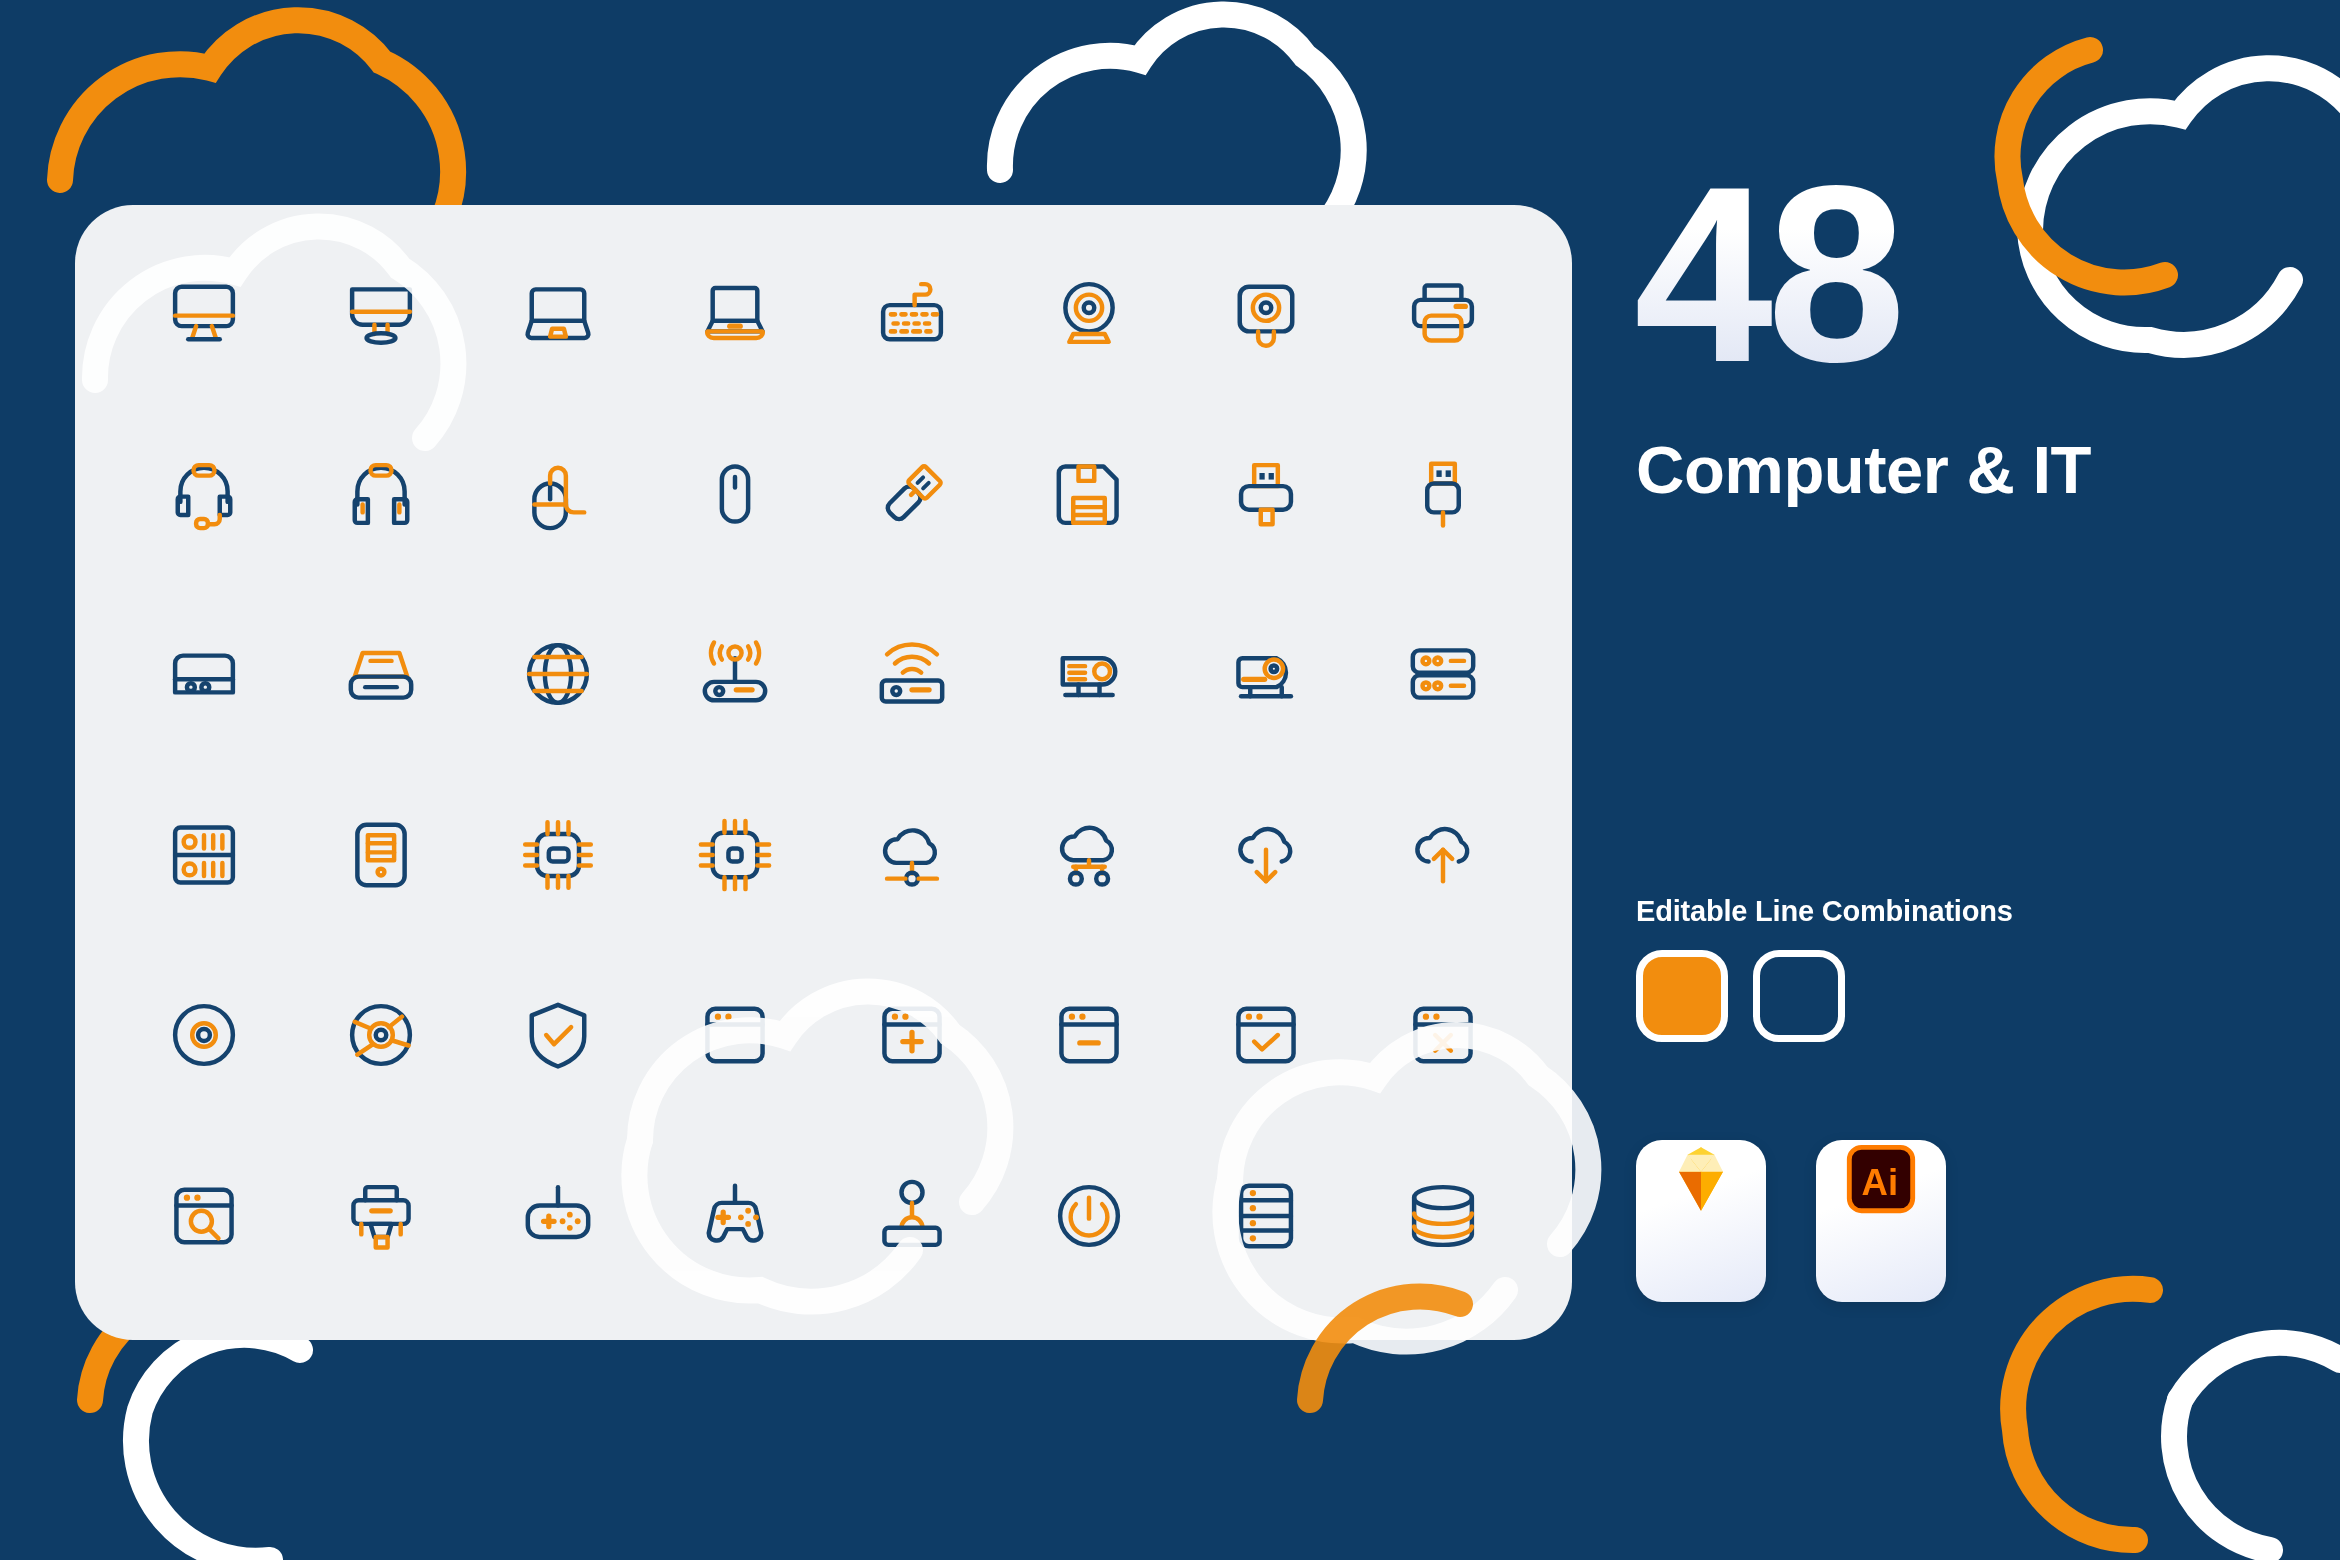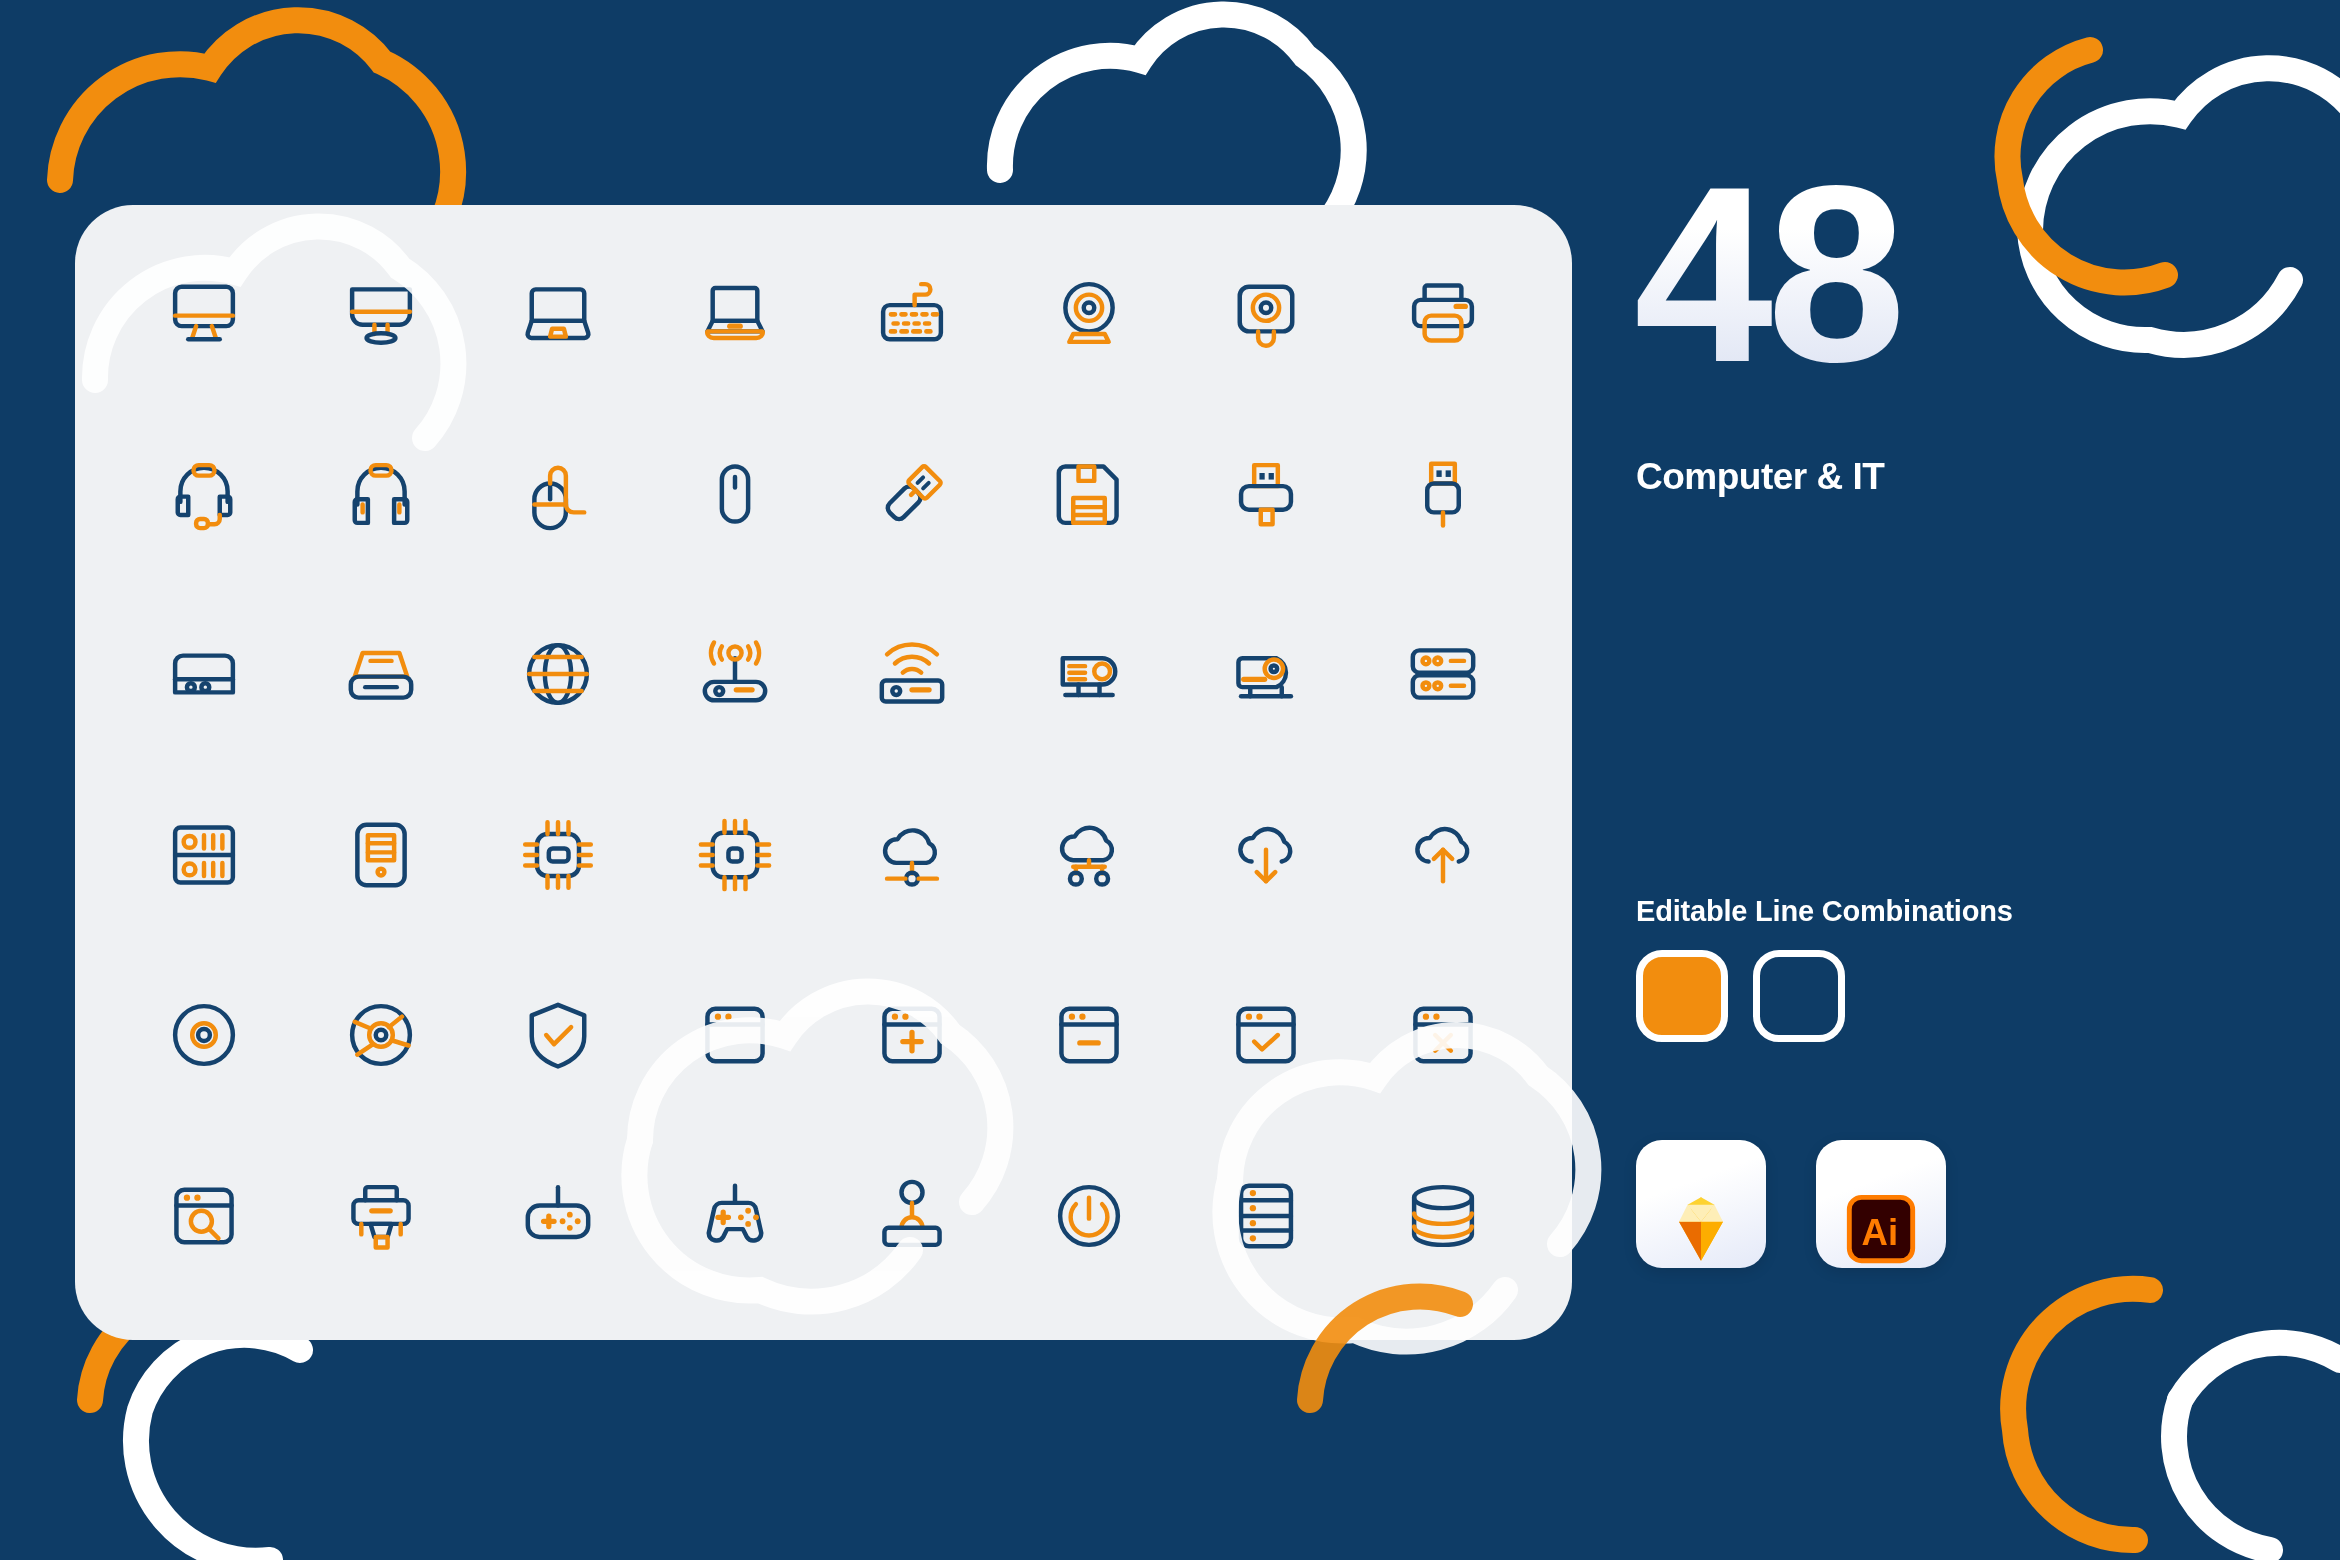--- a/index.html
+++ b/index.html
@@ -50,22 +50,22 @@
     position:absolute; left:0; top:160px;
     font-size:250px; font-weight:bold; line-height:0.92;
     letter-spacing:-6px;
     background:linear-gradient(180deg,#ffffff 0%,#ffffff 30%,#dde3f3 100%);
     -webkit-background-clip:text;
     background-clip:text;
     color:transparent;
     -webkit-text-fill-color:transparent;
   }
   .panel-title{
-    position:absolute; left:2px; top:455px;
-    font-size:37px; font-weight:bold; color:#ffffff;
+    position:absolute; left:2px; top:430px;
+    font-size:67px; font-weight:bold; color:#ffffff;
     line-height:1.18; letter-spacing:-0.5px;
   }
   .combos-label{
     position:absolute; left:2px; top:895px;
     font-size:29px; font-weight:bold; color:#ffffff;
     letter-spacing:-0.2px;
   }
   .swatch-row{
     position:absolute; left:2px; top:950px;
     display:flex; gap:25px;
@@ -75,23 +75,23 @@
     border:7px solid #ffffff;
   }
   .swatch.filled{ background:#f28d0e; }
   .swatch.outline{ background:transparent; }
 
   .app-row{
     position:absolute; left:2px; top:1140px;
     display:flex; gap:50px;
   }
   .app-tile{
-    width:130px;height:128px;border-radius:26px;
+    width:130px;height:162px;border-radius:26px;
     background:linear-gradient(160deg,#ffffff 0%,#ffffff 35%,#e4e9f8 100%);
-    display:flex;align-items:flex-end;justify-content:center;
+    display:flex;align-items:flex-start;justify-content:center;
     box-shadow:0 4px 14px rgba(0,0,0,.12);
   }
   .app-tile svg{width:78px;height:78px;display:block;}
 </style>
 </head>
 <body>
 
 <svg id="decor-back" viewBox="0 0 2340 1560" xmlns="http://www.w3.org/2000/svg">
   <defs>
     <path id="cloudpath" d="M -150 40

